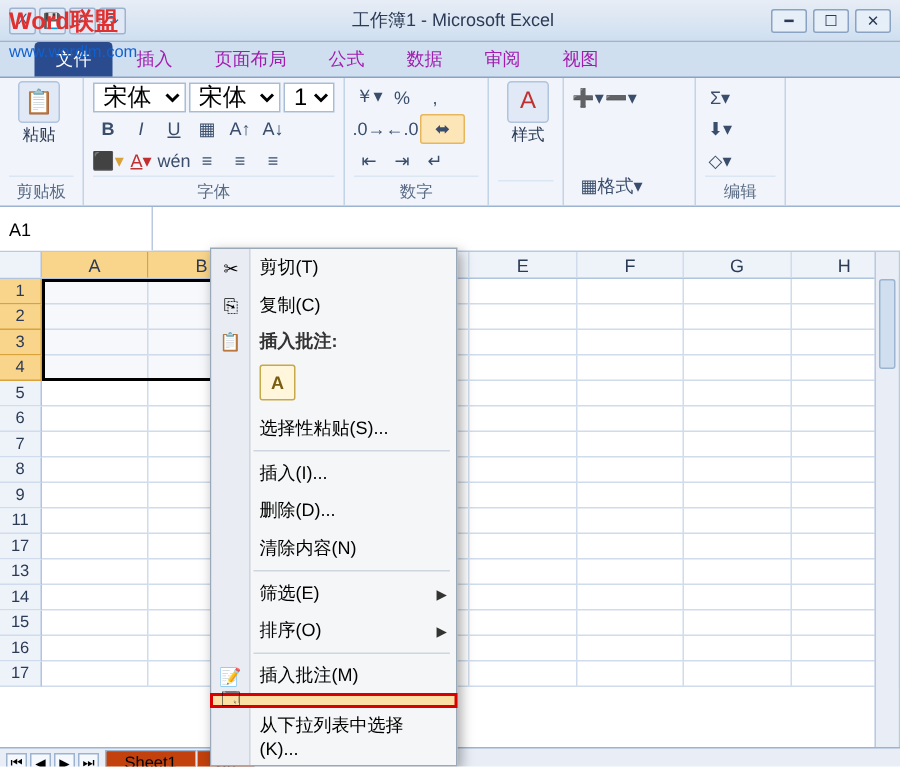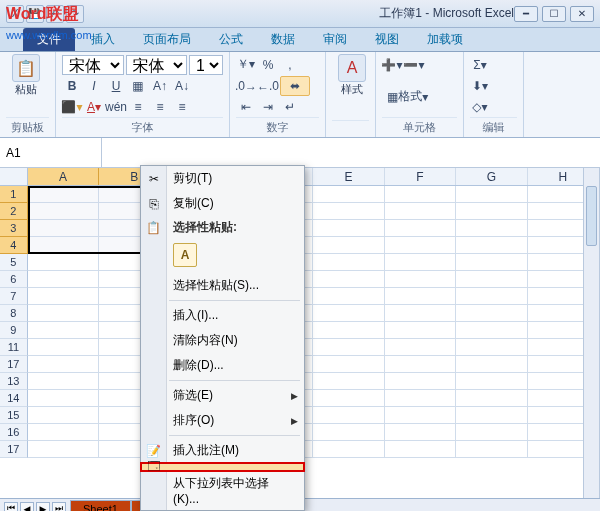--- a/index.html
+++ b/index.html
@@ -2,32 +2,32 @@
 <html><head>
 <meta charset="utf-8">
 <style>
 * { margin: 0; padding: 0; box-sizing: border-box; font-family: "Microsoft YaHei", SimSun, sans-serif; }
 body { width: 600px; height: 511px; overflow: hidden; background: #fff; position: relative; }
 
 
 .titlebar { height: 28px; background: linear-gradient(#e8edf6, #cfdff0); display: flex; align-items: center; border-bottom: 1px solid #9db4d1; }
 .qat { display: flex; align-items: center; gap: 2px; padding: 0 6px; }
 .qat-icon { width: 18px; height: 18px; background: #e0e9f5; border: 1px solid #9db4d1; border-radius: 2px; display: flex; align-items: center; justify-content: center; font-size: 10px; color: #3b5a80; }
-.title-text { flex: 1; text-align: right; font-size: 12px; color: #2b3a55; }
+.title-text { flex: 1; text-align: center; font-size: 12px; color: #2b3a55; }
 .win-controls { display: flex; gap: 4px; padding-right: 6px; }
 .win-btn { width: 24px; height: 16px; border: 1px solid #8aa3c2; background: #e6eef8; border-radius: 2px; display: flex; align-items: center; justify-content: center; font-size: 10px; color: #2b3a55; cursor: pointer; }
 
 
 .watermark { position: absolute; top: 4px; left: 6px; font-size: 16px; font-weight: bold; color: #e03030; z-index: 50; }
 .watermark .sub { font-size: 11px; color: #1060d0; font-weight: normal; }
 
 
 .tabs { height: 24px; background: #cfdff0; display: flex; align-items: flex-end; padding-left: 23px; border-bottom: 1px solid #8aa3c2; }
 .file-tab { background: #2a4b8d; color: #fff; padding: 3px 14px; font-size: 12px; border-radius: 3px 3px 0 0; margin-right: 2px; }
-.tab { padding: 3px 14px; font-size: 12px; color: #0369a1; cursor: pointer; }
+.tab { padding: 3px 14px; font-size: 12px; color: #a21caf; cursor: pointer; }
 
 
 .ribbon { height: 86px; background: #f1f5fb; border-bottom: 1px solid #9db4d1; display: flex; }
 .ribbon-group { border-right: 1px solid #c4d4e8; padding: 2px 6px 2px 6px; display: flex; flex-direction: column; justify-content: space-between; }
 .ribbon-group-label { text-align: center; font-size: 11px; color: #5a6b85; padding-top: 2px; border-top: 1px solid #dbe6f3; }
 .ribbon-row { display: flex; align-items: center; gap: 2px; height: 22px; }
 .rib-btn { width: 20px; height: 20px; border: 1px solid transparent; border-radius: 2px; display: flex; align-items: center; justify-content: center; font-size: 12px; color: #3a4d6b; cursor: pointer; }
 .rib-large { display: flex; flex-direction: column; align-items: center; width: 40px; font-size: 11px; color: #2b3a55; cursor: pointer; }
 .rib-large .ic { width: 28px; height: 28px; background: #e0e9f5; border: 1px solid #b0c4de; border-radius: 3px; display: flex; align-items: center; justify-content: center; font-size: 16px; }
 .rib-select { height: 20px; border: 1px solid #a8bcd6; background: #fff; font-size: 16px; padding: 0 2px; }
@@ -97,21 +97,20 @@
 </div>
 
 <div class="tabs">
   <div class="file-tab">文件</div>
   <div class="tab">插入</div>
   <div class="tab">页面布局</div>
   <div class="tab">公式</div>
   <div class="tab">数据</div>
   <div class="tab">审阅</div>
   <div class="tab">视图</div>
-  <div class="tab">加载项</div>
 </div>
 
 <div class="ribbon">
   <div class="ribbon-group" style="width:56px">
     <div class="rib-large">
       <div class="ic">📋</div>
       <span>粘贴</span>
     </div>
     <div class="ribbon-group-label">剪贴板</div>
   </div>
@@ -175,21 +174,20 @@
   </div>
 
   <div class="ribbon-group" style="width:88px">
     <div class="ribbon-row">
       <div class="rib-btn">➕▾</div>
       <div class="rib-btn">➖▾</div>
     </div>
     <div class="ribbon-row">
       <div class="rib-btn" style="width:auto;padding:0 4px">▦ <span>格式</span>▾</div>
     </div>
-    <div class="ribbon-group-label">单元格</div>
   </div>
 
   <div class="ribbon-group" style="width:60px">
     <div class="ribbon-row">
         <div class="rib-btn">Σ▾</div>
       </div>
     <div class="ribbon-row">
         <div class="rib-btn">⬇▾</div>
       </div>
     <div class="ribbon-row">
@@ -419,36 +417,36 @@
 <div class="context-menu">
   <div class="cm-iconcol"></div>
   <div class="cm-item">
       <span class="cm-icon">✂</span>
       <span>剪切(T)</span>
     </div>
   <div class="cm-item">
       <span class="cm-icon">⎘</span>
       <span>复制(C)</span>
     </div>
-  <div class="cm-header"><span class="cm-icon">📋</span><span>选择性粘贴:</span></div>
+  <div class="cm-header"><span class="cm-icon">📋</span><span>插入批注:</span></div>
   <div class="paste-opt">
       <div class="paste-box">A</div>
     </div>
   <div class="cm-item">
       <span>选择性粘贴(S)...</span>
     </div>
   <div class="cm-sep"></div>
   <div class="cm-item">
       <span>插入(I)...</span>
     </div>
   <div class="cm-item">
+      <span>删除(D)...</span>
+    </div>
+  <div class="cm-item">
       <span>清除内容(N)</span>
-    </div>
-  <div class="cm-item">
-      <span>删除(D)...</span>
     </div>
   <div class="cm-sep"></div>
   <div class="cm-item">
       <span>筛选(E)</span>
       <span class="cm-arrow">▶</span>
     </div>
   <div class="cm-item">
       <span>排序(O)</span>
       <span class="cm-arrow">▶</span>
     </div>

